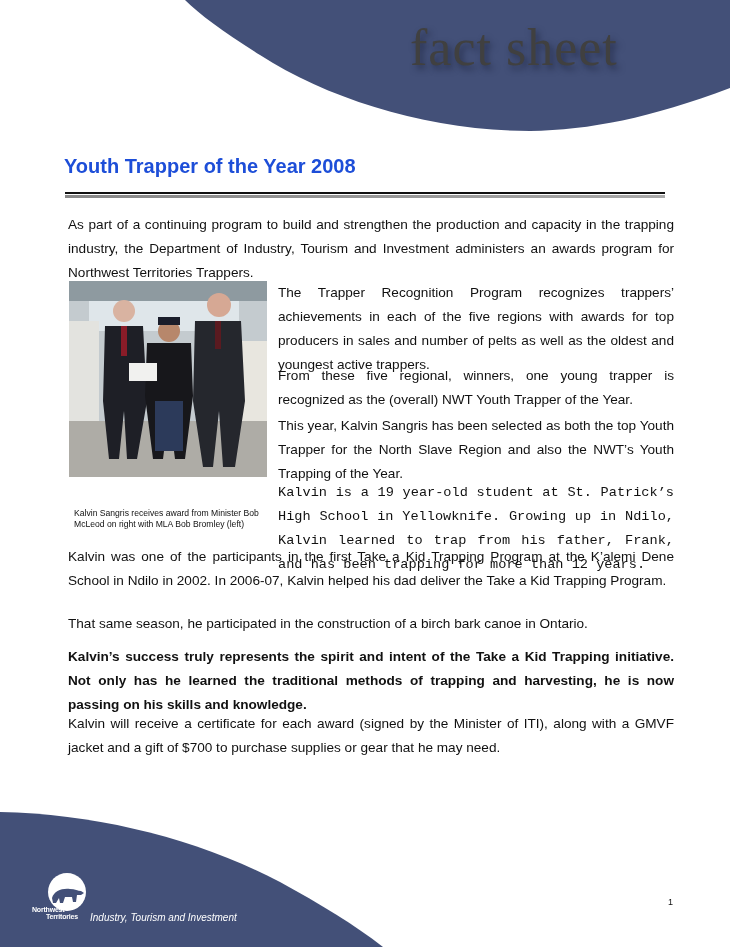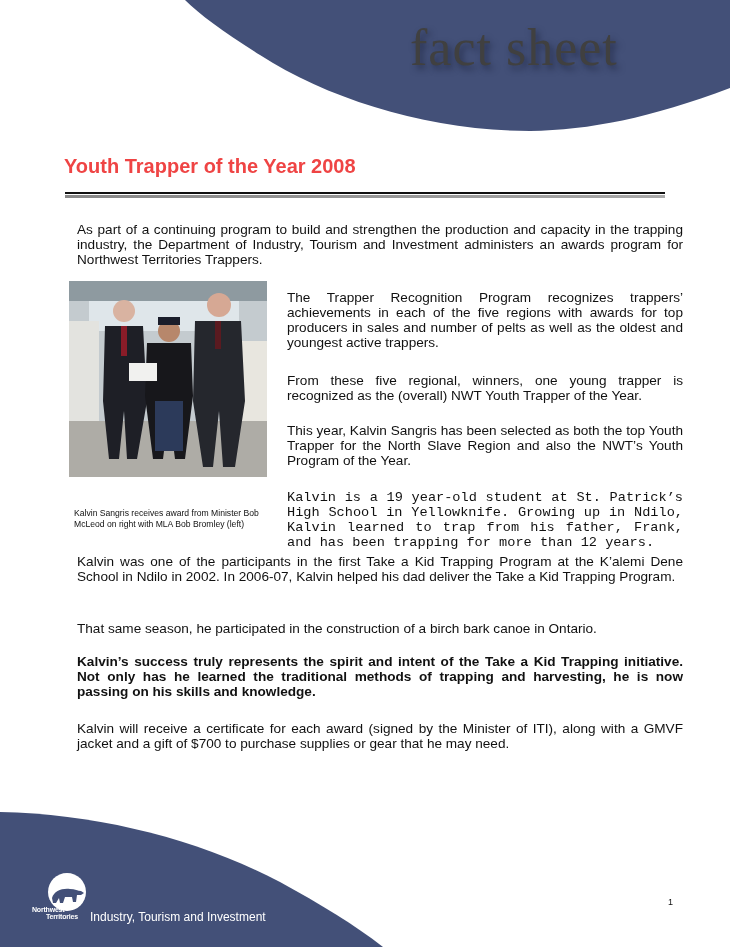--- a/index.html
+++ b/index.html
@@ -7,40 +7,40 @@
     width: 730px; height: 947px; position: relative; overflow: hidden;
     background: #ffffff; font-family: "Liberation Sans", sans-serif; color: #111;
   }
   .banner-top { position: absolute; left: 0; top: 0; width: 730px; height: 140px; }
   .fact-title {
     position: absolute; left: 410px; top: 18px; font-size: 52px; color: #404040;
     letter-spacing: 1px; font-family: Liberation Serif, serif;
     text-shadow: 3px 4px 6px rgba(20,25,50,0.55); white-space: nowrap; line-height: 60px;
   }
   .page-title {
-    position: absolute; left: 64px; top: 155px; font-size: 20px; font-weight: bold; color: #ef4444;
+    position: absolute; left: 64px; top: 155px; font-size: 20px; font-weight: bold; color: #1d4ed8;
   }
   .rule { position: absolute; left: 65px; top: 192px; width: 600px; }
   .rule .thin { height: 2px; background: #111; }
   .rule .thick { height: 3px; margin-top: 1px; background: linear-gradient(90deg,#888 0%,#9a9a9a 60%,#aaa 100%); }
   .para {
-    position: absolute; font-size: 13.6px; line-height: 15px; text-align: justify; margin: 9px; color: #111;
+    position: absolute; font-size: 13.6px; line-height: 24px; text-align: justify; margin: 0; color: #111;
   }
   .photo {
     position: absolute; left: 69px; top: 281px; width: 198px; height: 196px; overflow: hidden;
     background: linear-gradient(180deg,#cfd4d8 0%,#b8c0c4 40%,#c9c9c4 70%,#a9a8a2 100%);
   }
   .caption {
     position: absolute; left: 74px; top: 508px; width: 195px; font-size: 8.6px; line-height: 11px; color: #111;
   }
   .banner-bottom { position: absolute; left: 0; top: 800px; width: 400px; height: 147px; }
   .logo { position: absolute; left: 32px; top: 872px; width: 200px; height: 52px; }
   .logo-text-nw { position: absolute; left: 32px; top: 906px; font-size: 7px; font-weight: bold; color: #fff; line-height: 7px; letter-spacing: -0.2px; }
   .logo-text-terr { position: absolute; left: 46px; top: 913px; font-size: 7px; font-weight: bold; color: #fff; line-height: 8px; letter-spacing: -0.2px; }
-  .logo-dept { position: absolute; left: 90px; top: 913px; font-size: 12px; color: #fff; line-height: 9px; }
+  .logo-dept { position: absolute; left: 90px; top: 913px; font-size: 10px; color: #fff; line-height: 9px; font-style: italic; }
   .page-num { position: absolute; left: 668px; top: 897px; font-size: 9px; color: #111; }
 </style>
 </head>
 <body>
 
 <svg class="banner-top" viewBox="0 0 730 140" xmlns="http://www.w3.org/2000/svg">
   <path d="M185 0 L730 0 L730 88 C650 118 590 130 530 131 C430 131 330 100 260 55 C225 33 200 15 185 0 Z" fill="#435078"></path>
 </svg>
 <div class="fact-title">fact sheet</div>
 
@@ -73,21 +73,21 @@
 
     <circle cx="150" cy="24" r="12" fill="#d6a894"></circle>
     <path d="M126 40 L172 40 L176 120 L166 186 L154 186 L150 130 L144 186 L134 186 L124 120 Z" fill="#25272d"></path>
     <rect x="146" y="40" width="6" height="28" fill="#5a1a20"></rect>
   </svg>
 </div>
 <div class="caption">Kalvin Sangris receives award from Minister Bob McLeod on right with MLA Bob Bromley (left)</div>
 
 <p class="para" style="left:278px; top:281px; width:396px;">The Trapper Recognition Program recognizes trappers’ achievements in each of the five regions with awards for top producers in sales and number of pelts as well as the oldest and youngest active trappers.</p>
 <p class="para" style="left:278px; top:364px; width:396px;">From these five regional, winners, one young trapper is recognized as the (overall) NWT Youth Trapper of the Year.</p>
-<p class="para" style="left:278px; top:414px; width:396px;">This year, Kalvin Sangris has been selected as both the top Youth Trapper for the North Slave Region and also the NWT’s Youth Program of the Year.</p>
+<p class="para" style="left:278px; top:414px; width:396px;">This year, Kalvin Sangris has been selected as both the top Youth Trapper for the North Slave Region and also the NWT’s Youth Trapping of the Year.</p>
 <p class="para" style="left:278px; top:481px; width:396px;font-family:Liberation Mono, monospace;">Kalvin is a 19 year-old student at St. Patrick’s High School in Yellowknife. Growing up in Ndilo, Kalvin learned to trap from his father, Frank, and has been trapping for more than 12 years.</p>
 
 <p class="para" style="left:68px; top:545px; width:606px;">Kalvin was one of the participants in the first Take a Kid Trapping Program at the K’alemi Dene School in Ndilo in 2002.  In 2006-07, Kalvin helped his dad deliver the Take a Kid Trapping Program.</p>
 <p class="para" style="left:68px; top:612px; width:606px;">That same season, he participated in the construction of a birch bark canoe in Ontario.</p>
 <p class="para" style="left:68px; top:645px; width:606px;font-weight:bold;">Kalvin’s success truly represents the spirit and intent of the Take a Kid Trapping initiative. Not only has he learned the traditional methods of trapping and harvesting, he is now passing on his skills and knowledge.</p>
 <p class="para" style="left:68px; top:712px; width:606px;">Kalvin will receive a certificate for each award (signed by the Minister of ITI), along with a GMVF jacket and a gift of $700 to purchase supplies or gear that he may need.</p>
 
 <svg class="banner-bottom" viewBox="0 0 400 147" xmlns="http://www.w3.org/2000/svg">
   <path d="M0 12 C100 14 200 40 280 82 C320 104 355 125 383 147 L0 147 Z" fill="#435078"></path>
 </svg>

